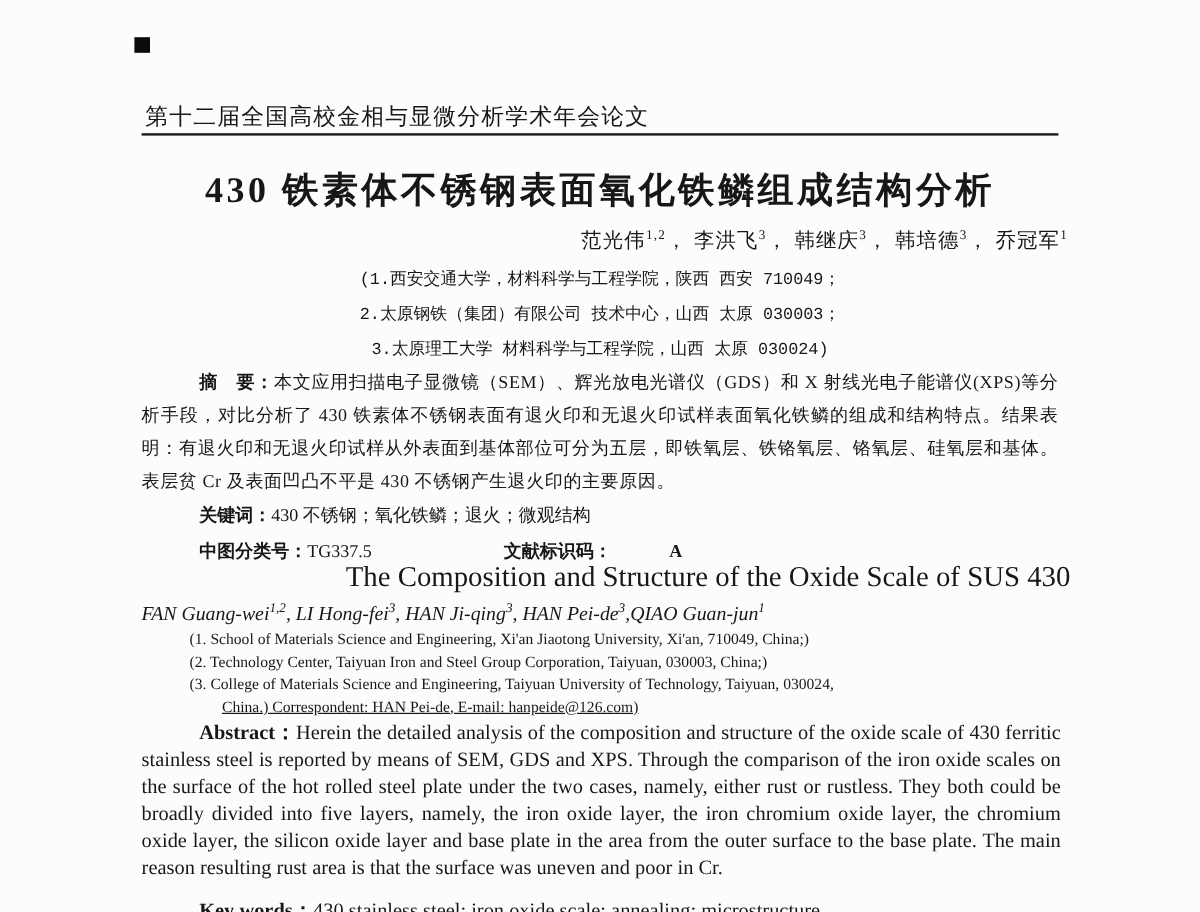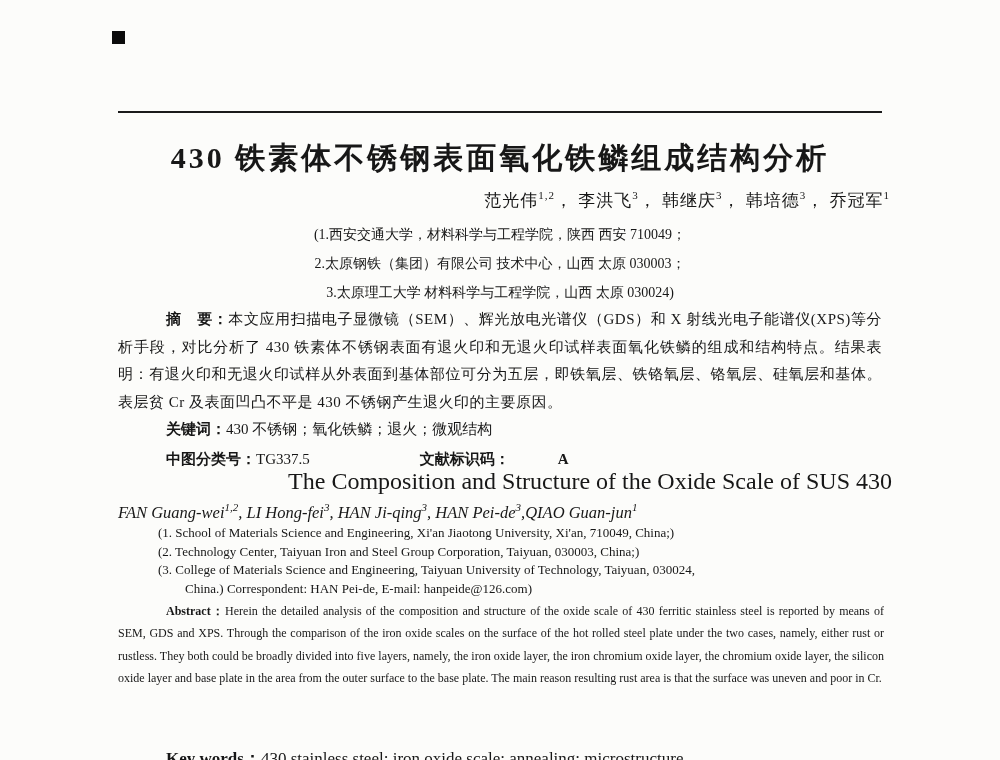--- a/index.html
+++ b/index.html
@@ -33,21 +33,21 @@
   }
 
   .cn-authors {
     position: absolute; left: 126px; top: 189px; width: 764px;
     text-align: right; font-size: 17px; letter-spacing: 1px;
   }
   .cn-authors sup, .en-authors sup { font-size: 11px; }
 
   .cn-affils {
     position: absolute; left: 118px; top: 220px; width: 764px;
-    text-align: center; font-size: 14px; line-height: 29px;
+    text-align: center; font-size: 14px; line-height: 29px; font-family: Liberation Mono, monospace;
   }
 
   .cn-abstract {
     position: absolute; left: 118px; top: 306px; width: 764px;
     font-size: 15px; line-height: 27.5px; text-align: justify;
     letter-spacing: 0.5px;
   }
   .lbl { font-weight: bold; margin-left: 48px; }
 
   .cn-keywords {
@@ -65,38 +65,39 @@
     font-size: 24px; white-space: nowrap; text-align: right;
   }
   .en-authors {
     position: absolute; left: 118px; top: 501px; width: 774px;
     font-size: 16.5px; font-style: italic;
   }
   .en-affils {
     position: absolute; left: 158px; top: 524px; width: 724px;
     font-size: 13px; line-height: 18.5px;
   }
-  .en-affils .cont { padding-left: 27px; }
+  .en-affils .cont { padding-left: 27px; text-decoration: underline; }
 
   .en-abstract {
     position: absolute; left: 118px; top: 600px; width: 766px;
-    font-size: 12px; line-height: 22.4px; text-align: justify;
+    font-size: 17px; line-height: 22.4px; text-align: justify;
   }
   .en-keywords {
     position: absolute; left: 118px; top: 747px; width: 766px;
     font-size: 17px;
   }
 </style>
 </head>
 <body>
 
 <div class="page">
 
   <div class="artifact-square"></div>
 
+  <div class="conf-header">第十二届全国高校金相与显微分析学术年会论文</div>
   <div class="header-rule"></div>
 
   <div class="cn-title">430 铁素体不锈钢表面氧化铁鳞组成结构分析</div>
 
   <div class="cn-authors">
     <span>范光伟</span><sup>1,2</sup><span>， 李洪飞</span><sup>3</sup><span>， 韩继庆</span><sup>3</sup><span>， 韩培德</span><sup>3</sup><span>， 乔冠军</span><sup>1</sup>
   </div>
 
   <div class="cn-affils">
     <div>(1.西安交通大学，材料科学与工程学院，陕西 西安  710049；</div>

